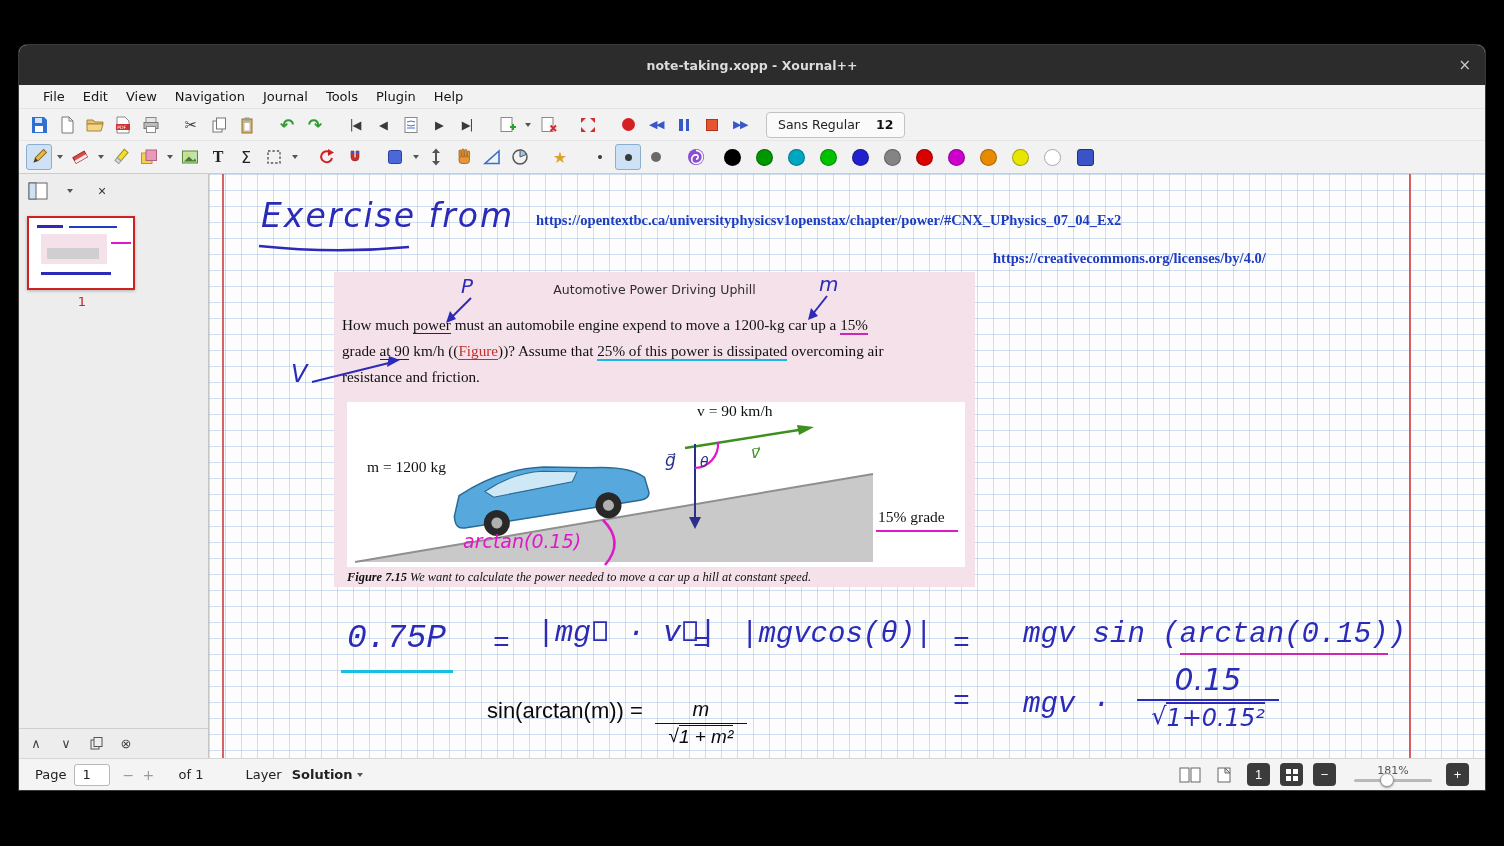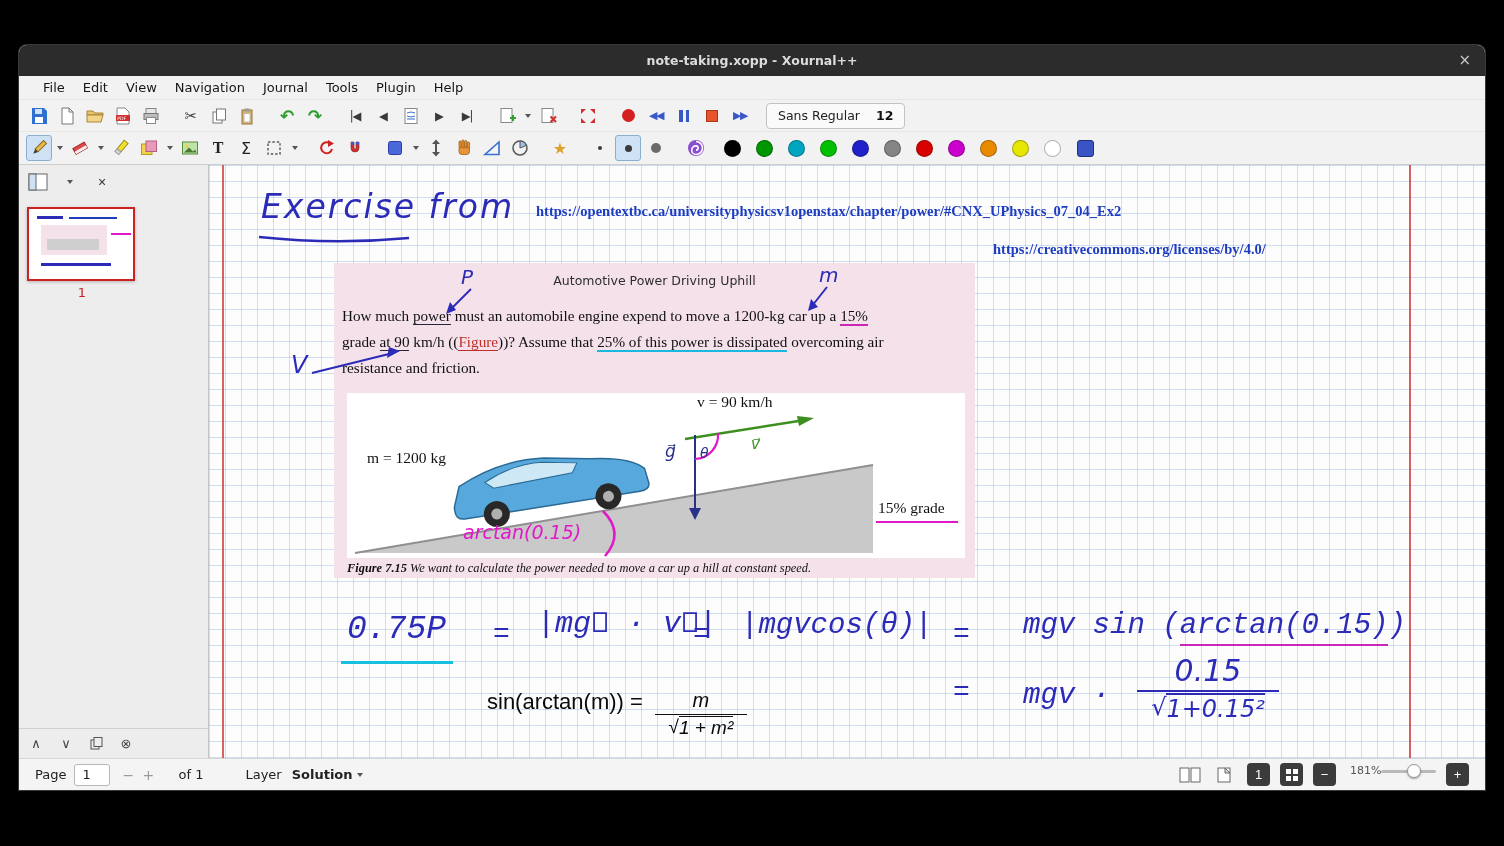--- a/index.html
+++ b/index.html
@@ -1,19 +1,19 @@
 <!DOCTYPE html>
 <html><head>
 <meta charset="utf-8">
 <style>
   *{margin:0;padding:0;box-sizing:border-box}
   html,body{width:1504px;height:846px;background:#000;overflow:hidden;font-family:"DejaVu Sans",sans-serif}
   .window{position:absolute;left:19px;top:45px;width:1466px;height:745px;background:#f2f2f2;box-shadow:0 0 0 1px #3a3a3a;border-radius:8px 8px 0 0;display:flex;flex-direction:column}
   
-  .titlebar{height:31px;background:#2c2c2c;border-radius:8px 8px 0 0;display:flex;align-items:center;justify-content:center;position:relative;flex:0 0 auto}
+  .titlebar{height:40px;background:#2c2c2c;border-radius:8px 8px 0 0;display:flex;align-items:center;justify-content:center;position:relative;flex:0 0 auto}
   .titlebar .ttl{color:#dcdcdc;font-size:12.5px;font-weight:bold}
   .titlebar .closex{position:absolute;right:14px;color:#c8c8c8;font-size:15px;line-height:1;cursor:default}
   
   .menubar{height:24px;background:#f2f2f2;display:flex;align-items:center;padding-left:15px;border-bottom:1px solid #e4e4e4;flex:0 0 auto}
   .menubar span{font-size:13px;color:#161616;padding:2px 9px}
   
   .toolbar{background:#f2f2f2;display:flex;align-items:center;padding:0 6px;flex:0 0 auto}
   .tb1{height:32px;border-bottom:1px solid #e6e6e6}
   .tb2{height:33px;border-bottom:1px solid #cccccc}
   .tbtn{min-width:26px;height:26px;display:flex;align-items:center;justify-content:center;border-radius:3px;margin:0 1px;position:relative}
@@ -121,21 +121,21 @@
   
   .statusbar{height:32px;background:#f4f4f4;border-top:1px solid #d6d6d6;display:flex;align-items:center;padding:0 16px;flex:0 0 auto;font-size:13px;color:#222}
   .pginput{width:36px;height:22px;background:#fff;border:1px solid #b8b8b8;border-radius:3px;display:flex;align-items:center;padding-left:7px;margin:0 8px;font-size:13px}
   .stepper{color:#9a9a9a;font-size:14px;width:20px;text-align:center}
   .oflabel{margin-left:20px}
   .layerlbl{margin-left:42px}
   .layerval{margin-left:10px;font-weight:bold;display:flex;align-items:center;gap:4px}
   .sb-spacer{flex:1}
   .pgicon{width:26px;height:22px;display:flex;align-items:center;justify-content:center;margin-left:8px}
   .dk{width:23px;height:23px;background:#3b3b3b;color:#fff;border:none;border-radius:4px;display:flex;align-items:center;justify-content:center;font-size:13px;margin-left:10px}
-  .zoomwrap{display:flex;flex-direction:row;align-items:center;justify-content:flex-end;height:100%;padding:2px 0 8px;margin-left:14px;width:86px}
+  .zoomwrap{display:flex;flex-direction:column;align-items:center;justify-content:flex-end;height:100%;padding:2px 0 8px;margin-left:14px;width:86px}
   .zlabel{font-size:11px;color:#555;margin-bottom:2px}
   .ztrack{width:78px;height:3px;background:#b9b9b9;border-radius:2px;position:relative}
   .zknob{position:absolute;left:26px;top:-6px;width:14px;height:14px;border-radius:50%;background:#fdfdfd;border:1px solid #999;box-shadow:0 1px 2px rgba(0,0,0,.35)}
 </style>
 </head>
 <body>
 
 <div class="window">
 
   <div class="titlebar">

